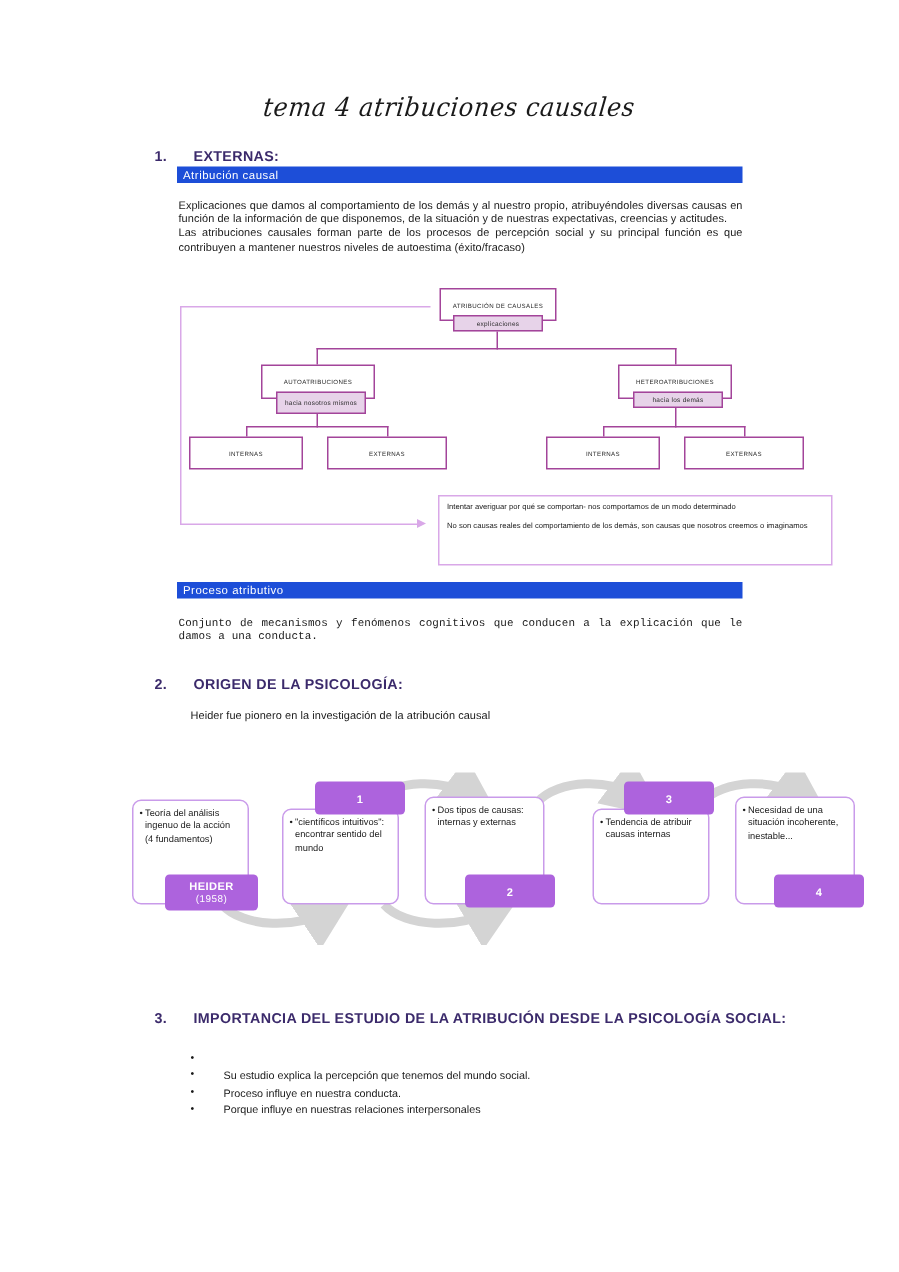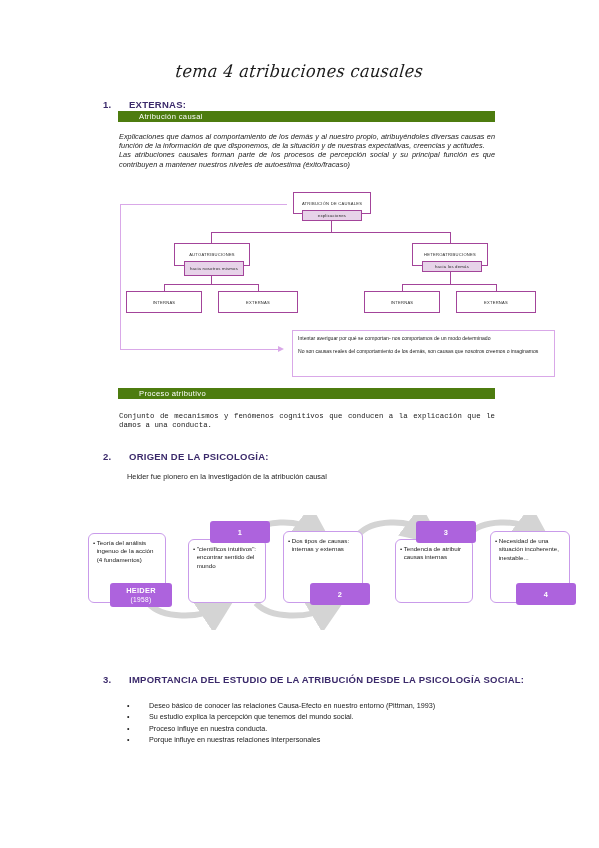--- a/index.html
+++ b/index.html
@@ -22,23 +22,23 @@
 
   
   .heading{
     position:absolute;display:flex;gap:14px;align-items:baseline;
     font-size:9.5px;font-weight:bold;color:#3b2a6b;letter-spacing:.25px;
   }
   .heading .num{width:12px;flex:0 0 12px;}
 
   
   .banner{
-    position:absolute;background:#4d7c0f;color:#ffffff;
+    position:absolute;background:#1d4ed8;color:#ffffff;
     font-size:7.6px;letter-spacing:.35px;
-    padding:2px 21px;box-sizing:border-box;
+    padding:2px 4px;box-sizing:border-box;
     display:flex;align-items:center;
   }
 
   
   .para{
     position:absolute;font-size:7.3px;line-height:9.2px;
     color:#1a1a1a;text-align:justify;letter-spacing:.05px;
   }
   .para p{margin:0;}
 
@@ -112,21 +112,21 @@
 
   <div class="doc-title">tema 4 atribuciones causales</div>
 
   <div class="heading" style="left:103px;top:99px;">
     <span class="num">1.</span>
     <span>EXTERNAS:</span>
   </div>
 
   <div class="banner" style="left:118px;top:111px;width:377px;height:11px;">Atribución causal</div>
 
-  <div class="para" style="left:119px;top:132px;width:376px;font-style:italic;">
+  <div class="para" style="left:119px;top:132px;width:376px;">
     <p>Explicaciones que damos al comportamiento de los demás y al nuestro propio, atribuyéndoles diversas causas en función de la información de que disponemos, de la situación y de nuestras expectativas, creencias y actitudes.</p>
     <p>Las atribuciones causales forman parte de los procesos de percepción social y su principal función es que contribuyen a mantener nuestros niveles de autoestima (éxito/fracaso)</p>
   </div>
 
   <div class="org">
 
     <div class="node" style="left:183px;top:0px;width:78px;height:22px;">ATRIBUCIÓN DE CAUSALES</div>
     <div class="tag" style="left:192px;top:18px;width:60px;height:11px;">explicaciones</div>
 
     <div class="ln v" style="left:221px;top:29px;height:12px;"></div>
@@ -246,21 +246,20 @@
   </div>
 
   <div class="heading" style="left:103px;top:674px;">
     <span class="num">3.</span>
     <span>IMPORTANCIA DEL ESTUDIO DE LA ATRIBUCIÓN DESDE LA PSICOLOGÍA SOCIAL:</span>
   </div>
 
   <div class="blist" style="left:127px;top:700px;width:400px;">
     <div class="row">
       <span class="mk">•</span>
-      <span>Deseo básico de conocer las relaciones Causa-Efecto en nuestro entorno (Pittman, 1993)</span>
     </div>
     <div class="row">
       <span class="mk">•</span>
       <span>Su estudio explica la percepción que tenemos del mundo social.</span>
     </div>
     <div class="row">
       <span class="mk">•</span>
       <span>Proceso influye en nuestra conducta.</span>
     </div>
     <div class="row">

